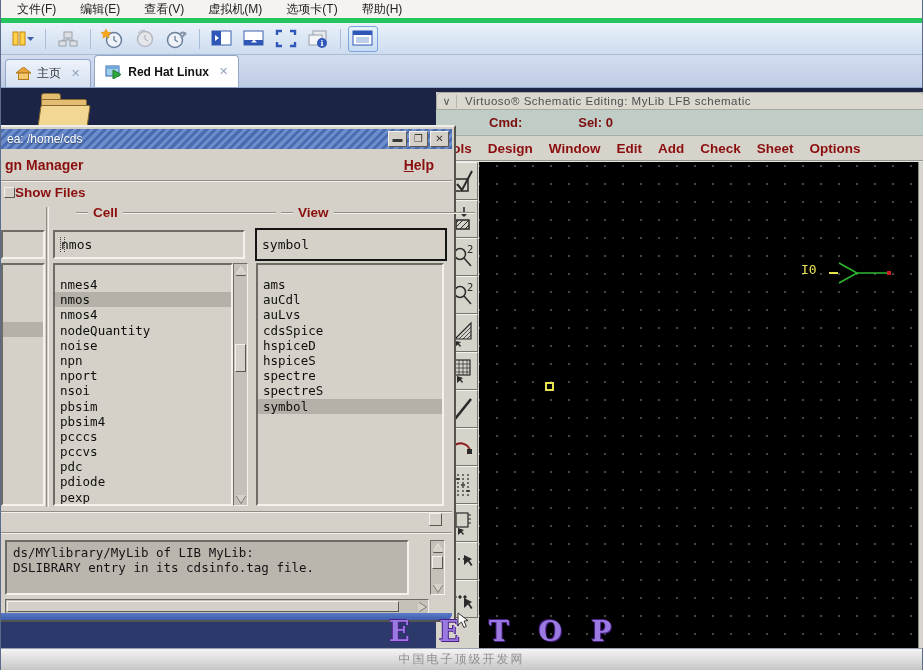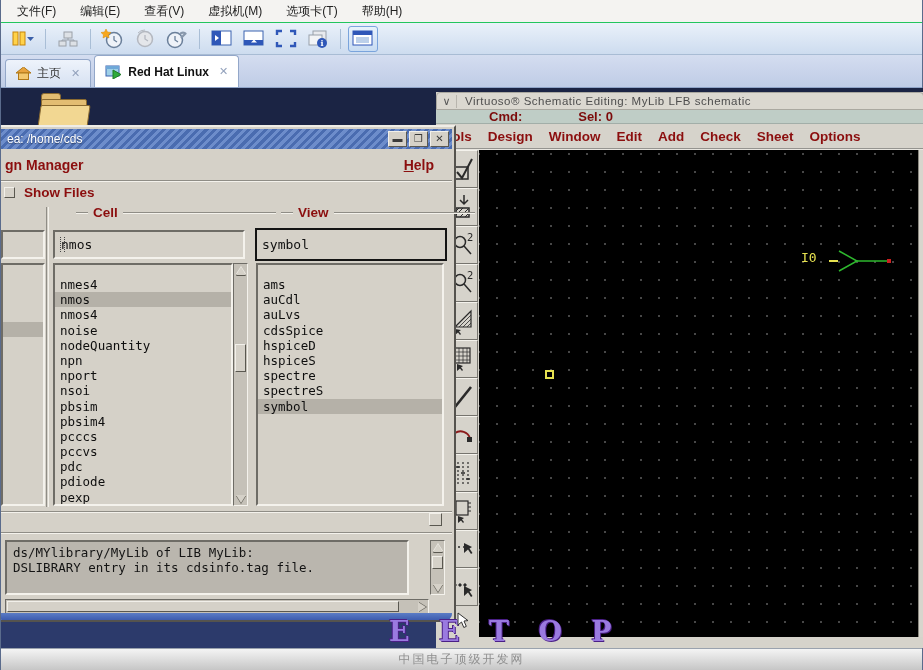--- a/index.html
+++ b/index.html
@@ -1,21 +1,21 @@
 <!DOCTYPE html>
 <html><head>
 <meta charset="utf-8">
 <style>
   * { margin:0; padding:0; box-sizing:border-box; }
   html,body { width:923px; height:670px; overflow:hidden; background:#000; }
   body { font-family:"Liberation Sans","DejaVu Sans",sans-serif; position:relative; }
   #screen { position:absolute; inset:0; width:923px; height:670px; background:#1e2a52; border-left:1px solid #5a6b8c; border-right:1px solid #5a6b8c; }
 
   
-  .vm-menubar { position:absolute; left:0; top:0; width:100%; height:23px; background:#f4f3f1; border-bottom:1px solid #22c55e; display:flex; align-items:center; padding-left:4px; }
+  .vm-menubar { position:absolute; left:0; top:0; width:100%; height:23px; background:#f4f3f1; border-bottom:5px solid #22c55e; display:flex; align-items:center; padding-left:4px; }
   .vm-menu-item { font-size:12px; color:#222; padding:3px 12px; cursor:default; }
   .vm-toolbar { position:absolute; left:0; top:23px; width:100%; height:32px; background:linear-gradient(#eaf1fa,#cddcef); border-bottom:1px solid #a8bcd4; display:flex; align-items:center; padding-left:6px; }
   .tb-btn { width:30px; height:26px; display:flex; align-items:center; justify-content:center; margin:0 1px; border-radius:3px; }
   .tb-sep { width:1px; height:20px; background:#a9bed6; margin:0 6px; }
   .tb-active { border:1px solid #7aa4dc; background:linear-gradient(#e8f1fc,#c8dcf2); }
   .vm-tabbar { position:absolute; left:0; top:55px; width:100%; height:33px; background:linear-gradient(#d4ddf0,#bfcce6); border-bottom:1px solid #8fa4c8; display:flex; align-items:flex-end; padding-left:4px; }
   .vm-tab { display:flex; align-items:center; gap:6px; padding:0 10px; height:28px; border:1px solid #93a7c9; border-bottom:none; border-radius:4px 4px 0 0; background:linear-gradient(#eef3fb,#d6e1f2); font-size:12px; color:#333; margin-right:3px; }
   .vm-tab.active { height:32px; background:#fff; font-weight:bold; color:#111; }
   .tab-close { color:#93a2bc; font-weight:bold; font-size:11px; margin-left:4px; }
   .vm-statusbar { position:absolute; left:0; top:648px; width:100%; height:22px; background:linear-gradient(#f4f4f4,#c6c6c6); border-top:1px solid #9aa2ae; display:flex; align-items:center; justify-content:center;text-align:right; }
@@ -28,21 +28,21 @@
   .folder-back { position:absolute; left:2px; top:6px; width:46px; height:28px; background:#e3bd72; border:1px solid #8a6a30; border-radius:2px; }
   .folder-tab { position:absolute; left:2px; top:0; width:20px; height:10px; background:#e3bd72; border:1px solid #8a6a30; border-radius:3px 3px 0 0; }
   .folder-front { position:absolute; left:0px; top:12px; width:50px; height:23px; background:#f2d792; border:1px solid #8a6a30; border-radius:2px; transform:skewX(-8deg); }
   .folder-doc { position:absolute; left:16px; top:16px; width:0; height:0; border-left:9px solid transparent; border-right:9px solid transparent; border-bottom:14px solid #6f6f6f; }
 
   
   #virtuoso { position:absolute; left:435px; top:4px; width:488px; height:556px; background:#d6d3cb; z-index:1; }
   .vt-titlebar { height:18px; background:#dbd8d0; border:1px solid #aaa8a0; border-radius:4px 4px 0 0; display:flex; align-items:center; font-size:11.5px; color:#4e4e4e; }
   .vt-chevron { width:20px; text-align:center; color:#555; font-size:11px; border-right:1px solid #b8b5ad; }
   .vt-title { padding-left:8px; letter-spacing:0.5px; white-space:nowrap; overflow:hidden; }
-  .vt-cmdbar { height:14px; background:#bfcdc6; border-bottom:1px solid #a2aea8; display:flex; align-items:center; font-size:13px; font-weight:bold; color:#7c0b0b; }
+  .vt-cmdbar { height:26px; background:#bfcdc6; border-bottom:1px solid #a2aea8; display:flex; align-items:center; font-size:13px; font-weight:bold; color:#7c0b0b; }
   .vt-cmd { margin-left:53px; } .vt-sel { margin-left:56px; }
   .vt-menubar { height:26px; display:flex; align-items:center; gap:0; border-bottom:2px groove #e8e6e0; }
   .vt-menu-item { font-size:13.5px; font-weight:bold; color:#8b0e0e; padding:0 8px; }
   .vt-body { display:flex; height:487px; }
   .vt-leftframe { width:12px; background:#d6d3cb; }
   .vt-toolcol { width:31px; background:#d6d3cb; display:flex; flex-direction:column; }
   .vt-tool { width:30px; height:38px; background:#d6d3cb; border:1px solid; border-color:#f4f2ec #76746e #76746e #f4f2ec; display:flex; align-items:center; justify-content:center; }
   .vt-canvas { position:relative; flex:1; background-color:#000;
     background-image:radial-gradient(circle,#474747 0.9px,transparent 1.1px);
     background-size:18px 18px; background-position:9px 13px; overflow:hidden; }
@@ -58,21 +58,21 @@
     background:repeating-linear-gradient(135deg,#6d8dcb 0 3px,#4a6cb0 3px 6px);
     display:flex; align-items:center; color:#fff; font-size:12px; }
   .lm-title { padding-left:10px; text-shadow:0 1px 1px rgba(0,0,0,.4); white-space:nowrap; }
   .lm-winbtns { margin-left:auto; display:flex; gap:2px; padding-right:3px; }
   .lm-winbtn { width:19px; height:16px; background:#d5d1c8; border:1px solid; border-color:#f2f0ea #5a5850 #5a5850 #f2f0ea; display:flex; align-items:center; justify-content:center; font-size:10px; font-weight:bold; color:#3a3a3a; line-height:1; }
   .lm-menurow { position:absolute; left:2px; top:24px; right:2px; height:28px; display:flex; align-items:center; }
   .lm-menulabel { font-size:14px; font-weight:bold; color:#8b0e0e; padding-left:8px; }
   .lm-help { margin-left:auto; margin-right:18px; font-size:14px; font-weight:bold; color:#8b0e0e; }
   .lm-help .ul { text-decoration:underline; }
   .lm-etch { position:absolute; left:2px; right:2px; height:2px; border-top:1px solid #8f8d86; border-bottom:1px solid #f4f2ec; }
-  .lm-showfiles { position:absolute; left:9px; top:58px; display:flex; align-items:center; gap:9px; }
+  .lm-showfiles { position:absolute; left:9px; top:58px; display:flex; align-items:center; }
   .lm-checkbox { width:11px; height:11px; background:#d5d1c8; border:1px solid; border-color:#f2f0ea #5a5850 #5a5850 #f2f0ea; }
   .lm-showfiles span { font-size:13.5px; font-weight:bold; color:#8b0e0e; }
   .lm-collabel { position:absolute; top:78px; display:flex; align-items:center;margin-left:28px; }
   .lm-collabel .seg { height:2px; border-top:1px solid #8f8d86; border-bottom:1px solid #f4f2ec; }
   .lm-collabel .txt { font-size:13.5px; font-weight:bold; color:#8b0e0e; padding:0 5px; }
   .sunken { border:2px solid; border-color:#6e6c66 #f4f2ec #f4f2ec #6e6c66; background:#d5d1c8; }
   .lm-field { position:absolute; height:29px; font-family:"DejaVu Sans Mono",monospace; font-size:13px; color:#111; display:flex; align-items:center; padding-left:5px; }
   .lm-field .caret { width:5px; height:15px; border-left:1px dotted #444; border-right:1px dotted #444; margin-right:-4px; }
   .lm-field-focus { border:2px solid #141414; box-shadow:inset 0 0 0 1px #d5d1c8; }
   .lm-list { position:absolute; top:136px; height:243px; overflow:hidden; padding-top:12px; }
@@ -382,22 +382,22 @@
       </div>
 
       <div class="lm-field sunken" style="left:58px; top:103px; width:192px;">
         <span class="caret"></span>
         <span>nmos</span>
       </div>
       <div class="lm-list sunken" style="left:58px; width:180px;">
           <div class="lm-row">nmes4</div>
           <div class="lm-row selected">nmos</div>
           <div class="lm-row">nmos4</div>
+          <div class="lm-row">nodeQuantity</div>
           <div class="lm-row">noise</div>
-          <div class="lm-row">nodeQuantity</div>
           <div class="lm-row">npn</div>
           <div class="lm-row">nport</div>
           <div class="lm-row">nsoi</div>
           <div class="lm-row">pbsim</div>
           <div class="lm-row">pbsim4</div>
           <div class="lm-row">pcccs</div>
           <div class="lm-row">pccvs</div>
           <div class="lm-row">pdc</div>
           <div class="lm-row">pdiode</div>
           <div class="lm-row">pexp</div>

